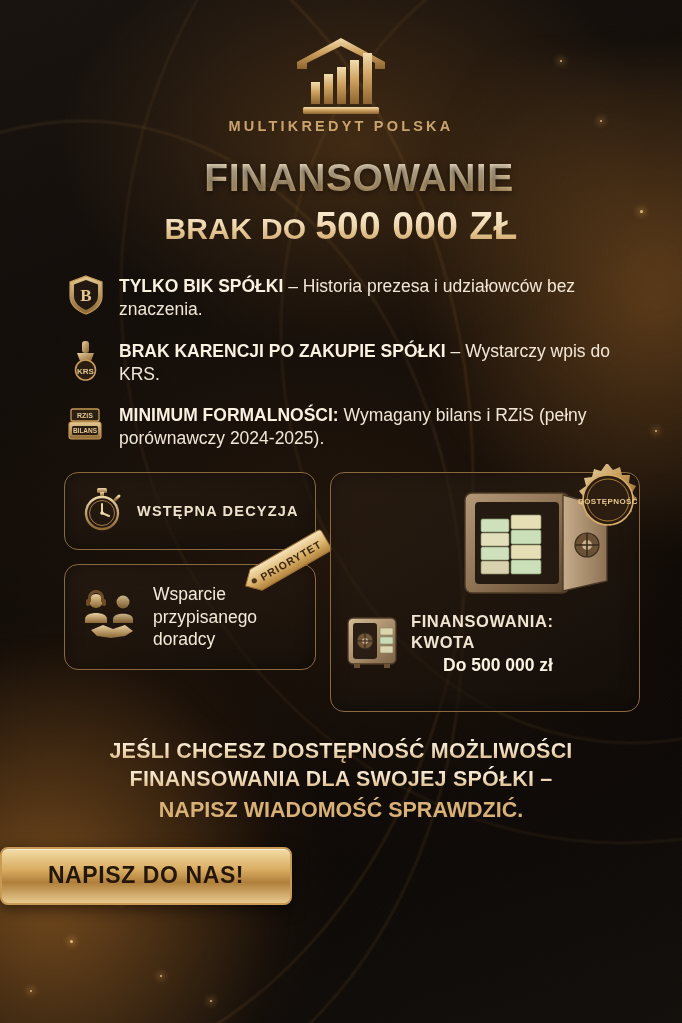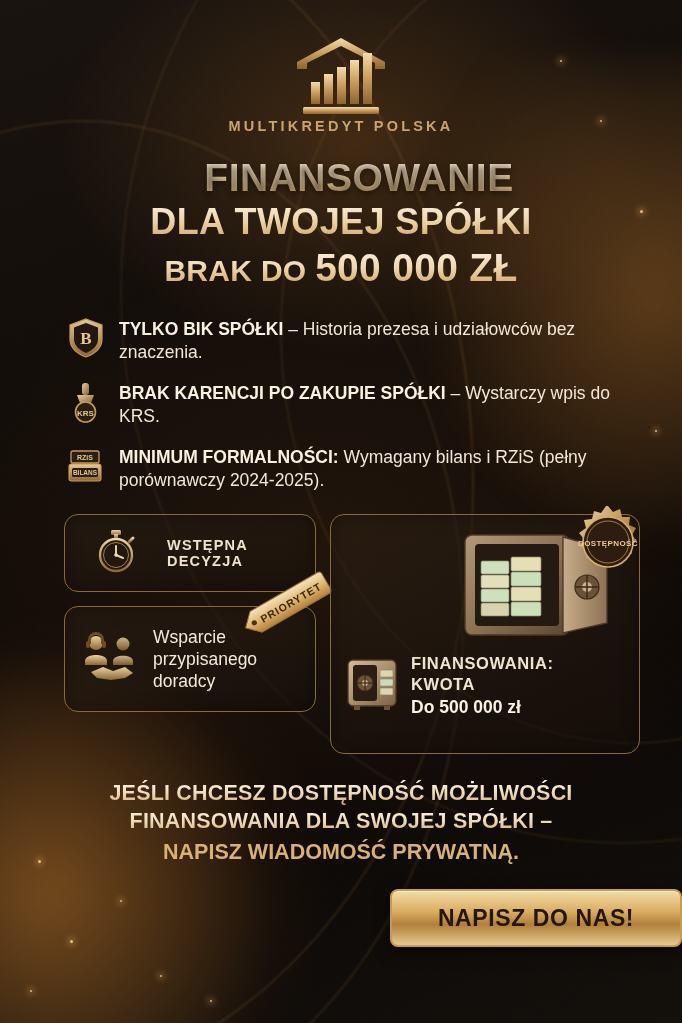--- a/index.html
+++ b/index.html
@@ -179,22 +179,22 @@
     border: 1.6px solid #8a6a3c;
     border-radius: 14px;
     background: linear-gradient(165deg, rgba(46,33,21,0.55), rgba(22,16,11,0.55));
     box-shadow: inset 0 0 18px rgba(0,0,0,0.35);
     position: relative;
   }
   .card-decision {
     height: 76px;
     display: flex;
     align-items: center;
-    gap: 28px;
-    padding: 0 28px;
+    gap: 12px;
+    padding: 0 14px;
   }
   .card-decision .txt .l1 {
     font-size: 14.5px;
     letter-spacing: 1.2px;
     color: #efe2cd;
     font-weight: 600;
   }
   .card-decision .txt .l2 {
     font-size: 20px;
     font-weight: 700;
@@ -250,20 +250,21 @@
     letter-spacing: .6px;
     color: #f0e4d1;
     font-weight: 600;
     line-height: 1.25;
   }
   .amount-row .txt .a2 {
     font-size: 17.5px;
     font-weight: 700;
     color: #fbf2e2;
     margin-top: 3px;
+    margin-left: 32px;
   }
 
   
   .closing {
     text-align: center;
     margin-top: 26px;
     line-height: 1.3;
   }
   .cl1, .cl2 {
     font-size: 21.5px;
@@ -280,21 +281,21 @@
     font-weight: 700;
     background: linear-gradient(180deg, #f0cf96 0%, #d8ac६8 50%, #b4823f 100%);
     -webkit-background-clip: text;
     background-clip: text;
     color: #d9b175;
   }
 
   
   .cta-wrap {
     display: flex;
-    justify-content: flex-end;
+    justify-content: flex-start;
     margin-top: 22px;
   }
   .cta {
     width: 288px;
     height: 54px;
     border-radius: 8px;
     border: 2px solid #c79a55;
     background: linear-gradient(180deg, #f3dca6 0%, #d9ad62 38%, #b07f3b 62%, #e7c98e 100%);
     color: #241608;
     font-size: 23px;
@@ -351,21 +352,20 @@
         <rect x="61" y="24" width="9" height="44" fill="url(#gGold)"></rect>
         <rect x="74" y="17" width="9" height="51" fill="url(#gGold)"></rect>
         <rect x="14" y="71" width="76" height="7" rx="1.5" fill="url(#gGold)"></rect>
       </svg>
     </div>
     <div class="brand-name">MULTIKREDYT POLSKA</div>
   </div>
 
   <div class="headline">
     <div class="hl1">FINANSOWANIE</div>
-    <div class="hl2">DLA TWOJEJ SPÓŁKI</div>
     <div class="hl3">
       <span>BRAK DO </span><span class="big">500 000</span><span class="big"> ZŁ</span>
     </div>
   </div>
 
   <div class="features">
 
     <div class="feature">
       <div class="ficon">
         <svg viewBox="0 0 40 42" width="40" height="42">
@@ -577,20 +577,20 @@
           <div class="a1">KWOTA</div>
           <div class="a2">Do 500 000 zł</div>
         </div>
       </div>
     </div>
   </div>
 
   <div class="closing">
     <div class="cl1">JEŚLI CHCESZ DOSTĘPNOŚĆ MOŻLIWOŚCI</div>
     <div class="cl2">FINANSOWANIA DLA SWOJEJ SPÓŁKI –</div>
-    <div class="cl3">NAPISZ WIADOMOŚĆ PRYWATNĄ.</div>
+    <div class="cl3">NAPISZ WIADOMOŚĆ SPRAWDZIĆ.</div>
   </div>
 
   <div class="cta-wrap">
     <div class="cta">NAPISZ DO NAS!</div>
   </div>
 
 </div>
 
 </body></html>

